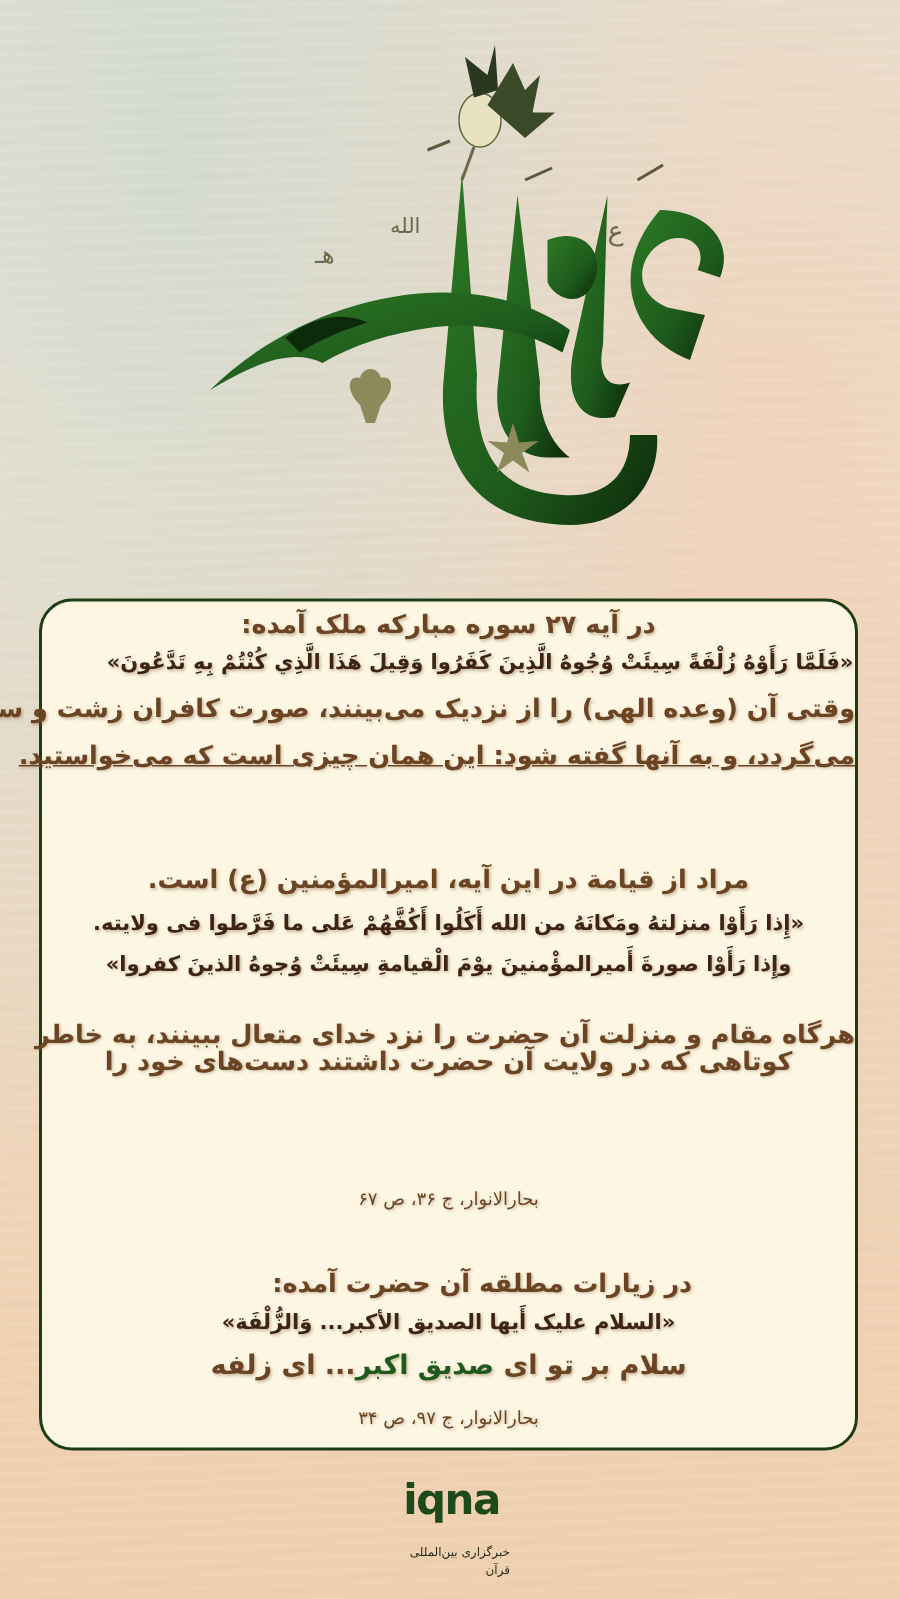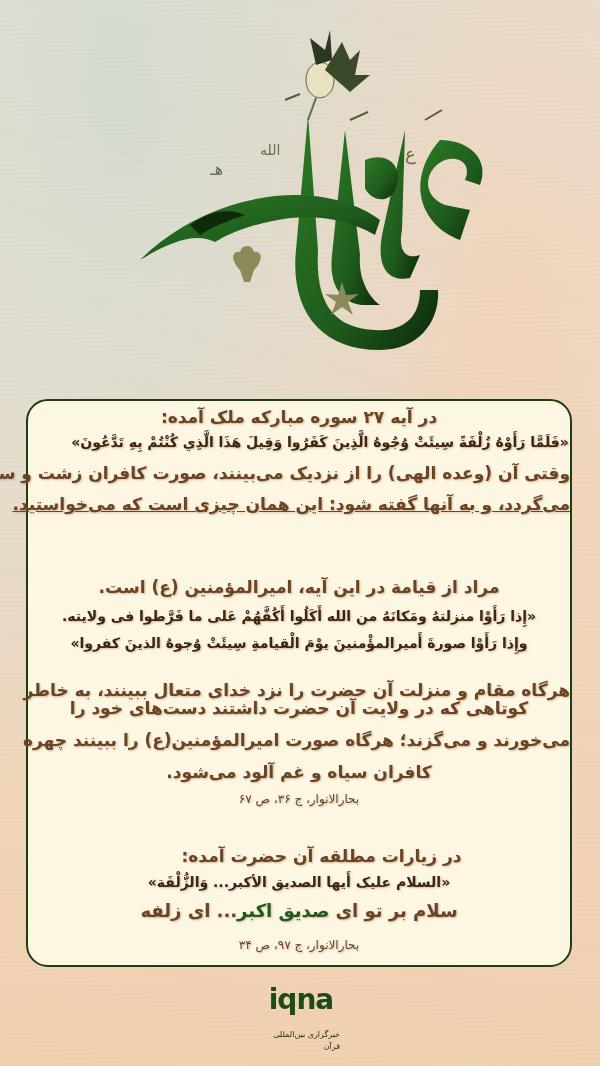--- a/index.html
+++ b/index.html
@@ -90,22 +90,20 @@
   <div class="line head" style="top:6px;">در آیه ۲۷ سوره مبارکه ملک آمده:</div>
   <div class="line arabic" style="top:33px;font-size:14px;margin-left:42px;">«فَلَمَّا رَأَوْهُ زُلْفَةً سِيئَتْ وُجُوهُ الَّذِينَ كَفَرُوا وَقِيلَ هَذَا الَّذِي كُنْتُمْ بِهِ تَدَّعُونَ»</div>
   <div class="line body" style="top:62px;">وقتی آن (وعده الهی) را از نزدیک می‌بینند، صورت کافران زشت و سیاه</div>
   <div class="line body" style="top:93px;text-decoration:underline;">می‌گردد، و به آنها گفته شود: این همان چیزی است که می‌خواستید.</div>
 
   <div class="line body" style="top:176px;">مراد از قيامة در این آیه، امیرالمؤمنین (ع) است.</div>
   <div class="line arabic" style="top:207px;font-size:14px;">«إِذا رَأَوْا منزلتهُ ومَكانَهُ من الله أَكَلُوا أَكُفَّهُمْ عَلى ما فَرَّطوا فى ولايته.</div>
   <div class="line arabic" style="top:234px;font-size:14px;">وإِذا رَأَوْا صورةَ أَميرالمؤْمنينَ يوْمَ الْقيامةِ سِيئَتْ وُجوهُ الذينَ كفروا»</div>
   <div class="line body" style="top:265px;margin-top:14px;">هرگاه مقام و منزلت آن حضرت را نزد خدای متعال ببینند، به خاطر</div>
   <div class="line body" style="top:297px;">کوتاهی که در ولایت آن حضرت داشتند دست‌های خود را</div>
-  <div class="line body" style="top:329px;">می‌خورند و می‌گزند؛ هرگاه صورت امیرالمؤمنین(ع) را ببینند چهره</div>
-  <div class="line body" style="top:361px;">کافران سیاه و غم آلود می‌شود.</div>
   <div class="line ref" style="top:391px;">بحارالانوار، ج ۳۶، ص ۶۷</div>
 
   <div class="line head" style="top:445px;padding-left:45px;">در زیارات مطلقه آن حضرت آمده:</div>
   <div class="line arabic" style="top:473px;font-size:14px;">«السلام علیک أَیها الصدیق الأکبر... وَالزُّلْفَة»</div>
   <div class="line body" style="top:499px;font-size:18px;"><span>سلام بر تو ای </span><span class="green">صدیق اکبر</span><span>... ای زلفه</span></div>
   <div class="line ref" style="top:537px;">بحارالانوار، ج ۹۷، ص ۳۴</div>
 </div>
 
 <div class="logo">
   <div style="font-family:'DejaVu Sans',sans-serif;font-weight:bold;font-size:28px;color:#1d4a1a;text-align:center;line-height:30px;letter-spacing:-1px;">iqna</div>

